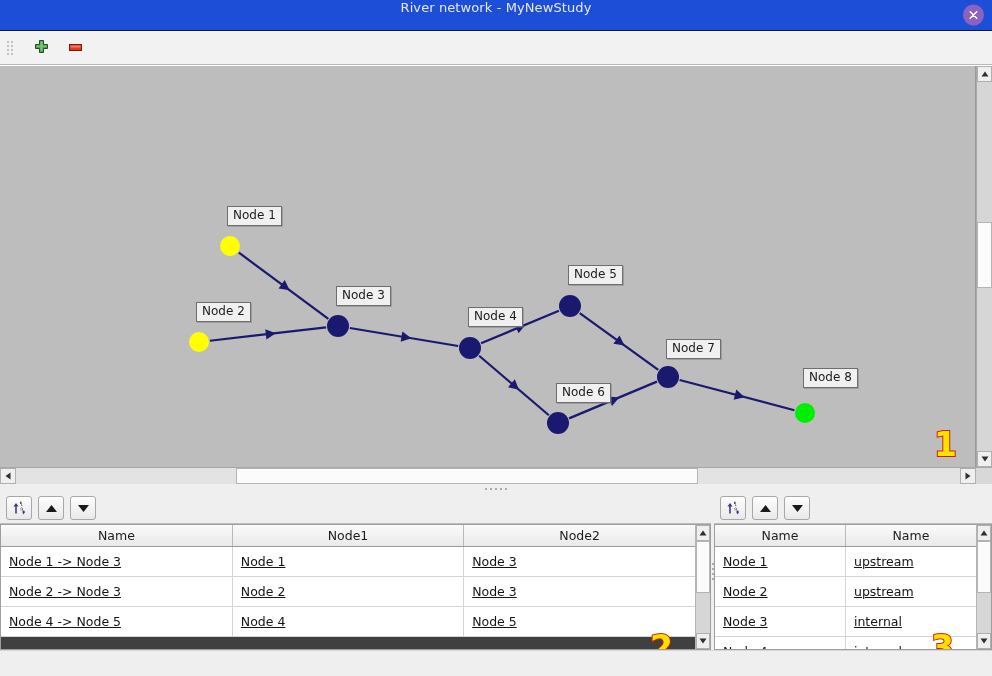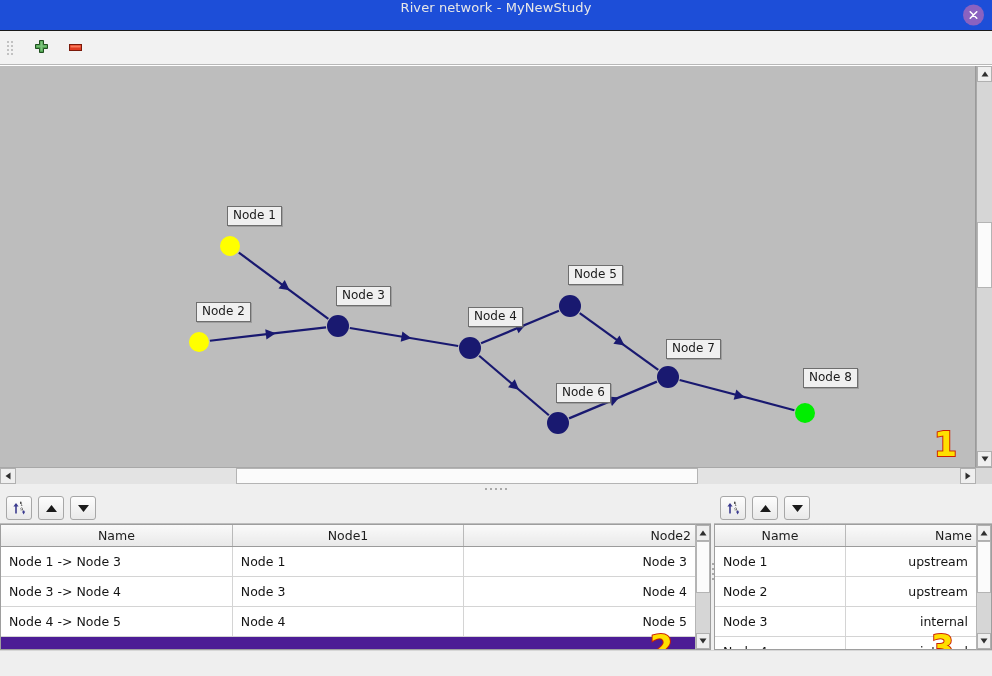--- a/index.html
+++ b/index.html
@@ -188,21 +188,21 @@
   .table-area {
     flex: 1 1 auto;
     display:flex;
     min-height: 0;
     border-top: 1px solid #bdbdbd;
   }
   .table-scrollwrap {
     flex: 1 1 auto;
     position: relative;
     overflow: hidden;
-    background: #4c1d95;
+    background: #404040;
     border: 1px solid #9e9e9e;
     border-right: none;
   }
   table.grid {
     width: 100%;
     border-collapse: collapse;
     table-layout: fixed;
     background:#fff;
   }
   table.grid th {
@@ -219,22 +219,23 @@
   table.grid td {
     border-right: 1px solid #d4d4d4;
     border-bottom: 1px solid #d4d4d4;
     font-size: 12.5px;
     color: #141414;
     height: 30px;
     padding: 0 8px;
     text-align: left;
     white-space: nowrap;
     overflow: hidden;
-  }
-  table.grid td:last-child, table.grid th:last-child { border-right: none; text-align: right; }
+    text-decoration: underline;
+  }
+  table.grid td:last-child, table.grid th:last-child { border-right: none; }
 
   .table-vscroll {
     width: 16px; min-width:16px;
     display:flex; flex-direction:column;
     background:#d6d6d6;
     border: 1px solid #9e9e9e;
     border-left: 1px solid #b5b5b5;
   }
   .pane-marker {
     position: absolute;
@@ -428,23 +429,23 @@
                   <th>Node2</th>
                 </tr>
               </thead>
             <tbody id="reaches-body">
                 <tr>
                   <td>Node 1 -&gt; Node 3</td>
                   <td>Node 1</td>
                   <td>Node 3</td>
                 </tr>
                 <tr>
-                  <td>Node 3 -&gt; Node 4</td>
+                  <td>Node 2 -&gt; Node 3</td>
+                  <td>Node 2</td>
                   <td>Node 3</td>
-                  <td>Node 4</td>
                 </tr>
                 <tr>
                   <td>Node 4 -&gt; Node 5</td>
                   <td>Node 4</td>
                   <td>Node 5</td>
                 </tr>
               </tbody>
           </table>
           <span class="pane-marker" style="right:22px; top:106px;">2</span>
         </div>

